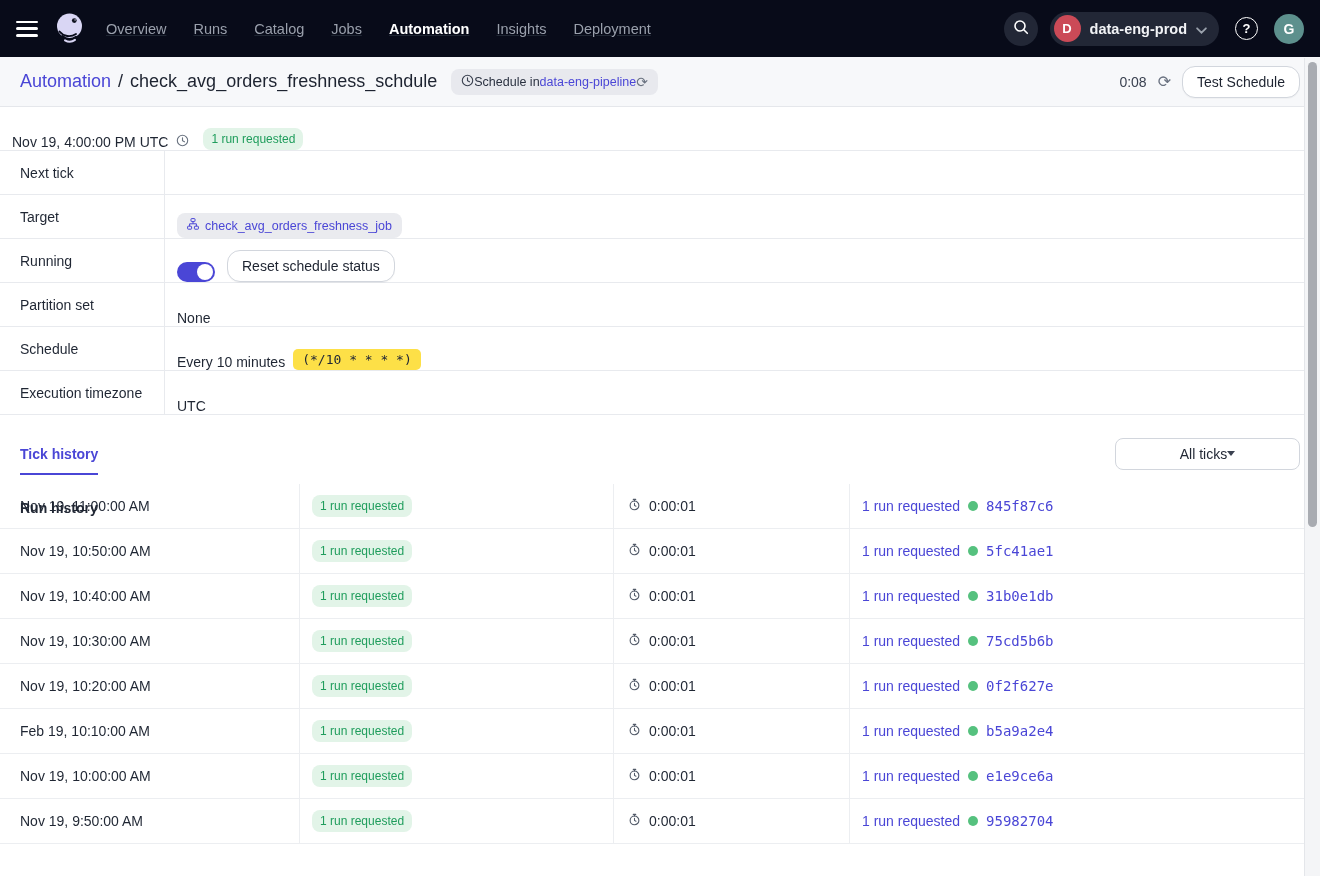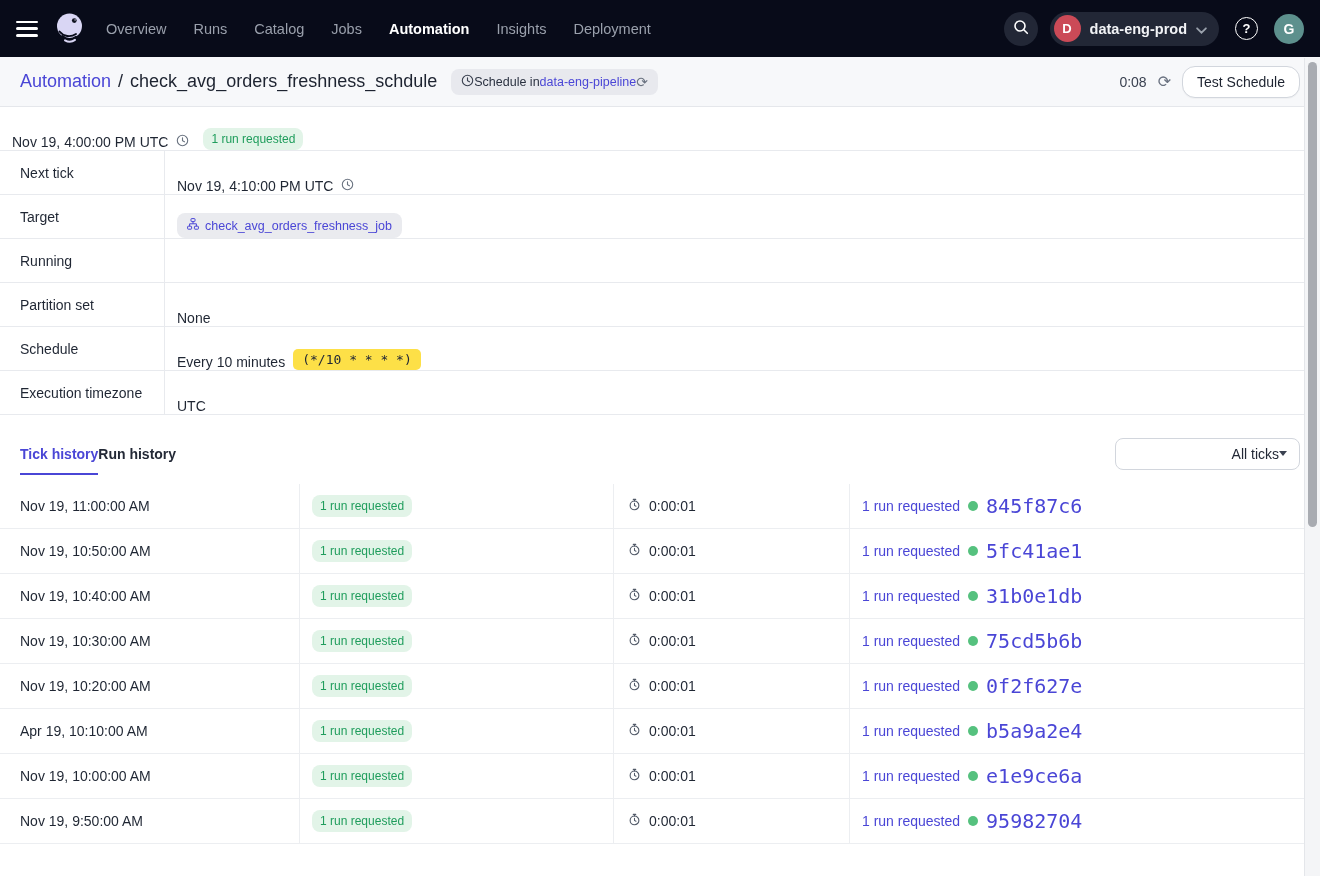--- a/index.html
+++ b/index.html
@@ -4,21 +4,21 @@
 <style>
   * { box-sizing: border-box; margin: 0; padding: 0; }
   html,body { width:1320px; height:876px; overflow:hidden; background:#fff;
     font-family:"Liberation Sans", sans-serif; color:#1f2633; }
 
   
   .topnav { height:57px; background:#080b19; display:flex; align-items:center; padding:0 16px; gap:0; }
   .hamburger { width:22px; height:16px; display:flex; flex-direction:column; justify-content:space-between; cursor:pointer; margin-right:14px; }
   .hamburger span { height:2.6px; background:#fff; border-radius:2px; }
   .logo { margin-right:18px; display:flex; align-items:center; }
-  .navlinks { display:flex; align-items:center; gap:27px; }
+  .navlinks { display:flex; align-items:center; gap:27px;text-decoration:underline; }
   .navlink { color:#9aa0ac; font-size:14.5px; cursor:pointer; }
   .navlink.active { color:#ffffff; font-weight:700; }
   .nav-right { margin-left:auto; display:flex; align-items:center; gap:12px; }
   .icon-circle { width:34px; height:34px; border-radius:50%; background:#21263374; background:#222736; display:flex; align-items:center; justify-content:center; cursor:pointer; }
   .ws-pill { height:34px; border-radius:17px; background:#222736; display:flex; align-items:center; gap:9px; padding:0 12px 0 4px; cursor:pointer; }
   .ws-avatar { width:27px; height:27px; border-radius:50%; background:#cb4a57; color:#fff; font-size:13px; font-weight:700; display:flex; align-items:center; justify-content:center; }
   .ws-name { color:#f2f3f6; font-size:14.5px; font-weight:600; }
   .help-circle { width:23px; height:23px; border-radius:50%; border:1.8px solid #fff; color:#fff; font-size:13px; font-weight:700; display:flex; align-items:center; justify-content:center; cursor:pointer; margin:0 4px; }
   .user-avatar { width:30px; height:30px; border-radius:50%; background:#5d908d; color:#fff; font-size:14px; font-weight:600; display:flex; align-items:center; justify-content:center; cursor:pointer; }
 
@@ -40,38 +40,38 @@
   .detail-value { flex:1; display:flex; align-items:flex-end; padding-left:12px; gap:8px; font-size:14px; color:#1f2633; }
   .pill-green { background:#e2f4e8; color:#1f9d5c; font-size:12px; border-radius:8px; padding:4px 8px; white-space:nowrap; }
   .target-pill { background:#eaebef; border-radius:8px; padding:5px 10px; display:flex; align-items:center; gap:6px; cursor:pointer; }
   .target-pill span { color:#4a46d6; font-size:12.5px; }
   .toggle { width:38px; height:20px; border-radius:10px; background:#4a46d6; position:relative; cursor:pointer; }
   .toggle .knob { position:absolute; right:2px; top:2px; width:16px; height:16px; border-radius:50%; background:#fff; }
   .cron-badge { background:#fde047; border-radius:5px; padding:3px 9px; font-family:"DejaVu Sans Mono", monospace; font-size:13px; color:#232936; }
 
   
   .tabs-bar { display:flex; align-items:center; justify-content:space-between; padding:22px 20px 0 20px; height:69px; }
-  .tabs { display:flex; align-self:flex-start; margin-top:9px; }
+  .tabs { display:flex; gap:25px; align-self:flex-start; margin-top:9px;flex-direction:column; }
   .tab { font-size:14px; font-weight:700; padding-bottom:11px; cursor:pointer; color:#232936; }
   .tab.active { color:#4a46d6; border-bottom:2px solid #4a46d6; }
-  .select { width:185px; height:32px; background:#fff; border:1px solid #d2d6dd; border-radius:8px; display:flex; align-items:center; justify-content:flex-end; padding:0 12px; font-size:14px; color:#232936; cursor:pointer; margin-bottom:14px; }
+  .select { width:185px; height:32px; background:#fff; border:1px solid #d2d6dd; border-radius:8px; display:flex; align-items:center; justify-content:center; padding:0 12px; font-size:14px; color:#232936; cursor:pointer; margin-bottom:14px; }
   .caret-down { width:0; height:0; border-left:4.5px solid transparent; border-right:4.5px solid transparent; border-top:5.5px solid #3a4150; }
 
   
   .tick-table { width:1304px; }
   .t-head { display:grid; grid-template-columns:300px 314px 236px 1fr; height:30px; border-top:1px solid #e8eaee; border-bottom:1px solid #e8eaee; }
   .t-head .th { display:flex; align-items:center; font-size:12px; color:#3d4452; border-right:1px solid #e8eaee; }
   .t-head .th:last-child { border-right:none; }
   .t-row { display:grid; grid-template-columns:300px 314px 236px 1fr; height:45px; border-bottom:1px solid #eceef1; }
   .t-row .td { display:flex; align-items:center; border-right:1px solid #eceef1; font-size:14px; color:#1f2633; gap:8px; }
   .t-row .td:last-child { border-right:none; }
   .c1 { padding-left:20px; } .c2 { padding-left:12px; } .c3 { padding-left:14px; } .c4 { padding-left:12px; }
   .run-link { color:#4a46d6; cursor:pointer; }
   .green-dot { width:10px; height:10px; border-radius:50%; background:#55c17e; }
-  .run-id { font-family:"DejaVu Sans Mono", monospace; font-size:20px; color:#4a46d6; cursor:pointer; }
+  .run-id { font-family:"DejaVu Sans Mono", monospace; font-size:14px; color:#4a46d6; cursor:pointer; }
 
   
   .scroll-gutter { position:absolute; top:58px; right:0; bottom:0; width:16px; background:#f4f5f7; border-left:1px solid #e4e6ea; }
   .scroll-thumb { position:absolute; top:4px; left:3px; width:9px; height:465px; border-radius:5px; background:#a9acb2; cursor:pointer; }
 </style>
 </head>
 <body>
 
 <div class="topnav">
   <div class="hamburger">
@@ -151,48 +151,45 @@
         <svg viewBox="0 0 14 14" width="13" height="13">
             <circle cx="7" cy="7" r="5.6" fill="none" stroke="#6a7380" stroke-width="1.2"></circle>
             <path d="M7 4v3.2l2.1 1.2" fill="none" stroke="#6a7380" stroke-width="1.2" stroke-linecap="round"></path>
           </svg>
       </span>
       <span class="pill-green" style="margin-left:6px;">1 run requested</span>
     </div>
   </div>
   <div class="detail-row">
     <div class="detail-label">Next tick</div>
-    <div class="detail-value">
-      <span>Nov 19, 4:10:00 PM UTC</span>
-      <span>
-        <svg viewBox="0 0 14 14" width="13" height="13">
-            <circle cx="7" cy="7" r="5.6" fill="none" stroke="#6a7380" stroke-width="1.2"></circle>
-            <path d="M7 4v3.2l2.1 1.2" fill="none" stroke="#6a7380" stroke-width="1.2" stroke-linecap="round"></path>
-          </svg>
-      </span>
-    </div>
   </div>
   <div class="detail-row">
     <div class="detail-label">Target</div>
     <div class="detail-value">
       <span class="target-pill">
         <span>
           <svg viewBox="0 0 12 12" width="12" height="12">
               <rect x="4" y="0.6" width="4" height="3" rx="0.6" fill="none" stroke="#4a46d6" stroke-width="1"></rect>
               <rect x="0.6" y="8.2" width="4" height="3" rx="0.6" fill="none" stroke="#4a46d6" stroke-width="1"></rect>
               <rect x="7.4" y="8.2" width="4" height="3" rx="0.6" fill="none" stroke="#4a46d6" stroke-width="1"></rect>
               <path d="M6 3.6v2.2M2.6 8.2V5.8h6.8v2.4" stroke="#4a46d6" stroke-width="1" fill="none"></path>
             </svg>
         </span>
         <span>check_avg_orders_freshness_job</span>
       </span>
     </div>
   </div>
   <div class="detail-row">
     <div class="detail-label">Running</div>
+    <div class="detail-value">
+      <span class="toggle">
+          <span class="knob"></span>
+        </span>
+      <button class="btn" style="margin-left:4px;">Reset schedule status</button>
+    </div>
   </div>
   <div class="detail-row">
     <div class="detail-label">Partition set</div>
     <div class="detail-value">
         <span>None</span>
       </div>
   </div>
   <div class="detail-row">
     <div class="detail-label">Schedule</div>
     <div class="detail-value">
@@ -326,21 +323,21 @@
       </div>
     <div class="td c4">
         <span class="run-link">1 run requested</span>
         <span class="green-dot"></span>
         <span class="run-id">0f2f627e</span>
       </div>
   </div>
 
   <div class="t-row">
     <div class="td c1">
-        <span>Apr 19, 10:10:00 AM</span>
+        <span>Feb 19, 10:10:00 AM</span>
       </div>
     <div class="td c2">
         <span class="pill-green">1 run requested</span>
       </div>
     <div class="td c3">
         <span><svg viewBox="0 0 14 14" width="13" height="13">
             <circle cx="7" cy="8" r="4.7" fill="none" stroke="#525a68" stroke-width="1.2"></circle>
             <path d="M7 5.7V8l1.6.9" stroke="#525a68" stroke-width="1.1" fill="none" stroke-linecap="round"></path>
             <path d="M5.7 1.5h2.6M7 1.5v1.7" stroke="#525a68" stroke-width="1.2" stroke-linecap="round"></path>
           </svg></span>

